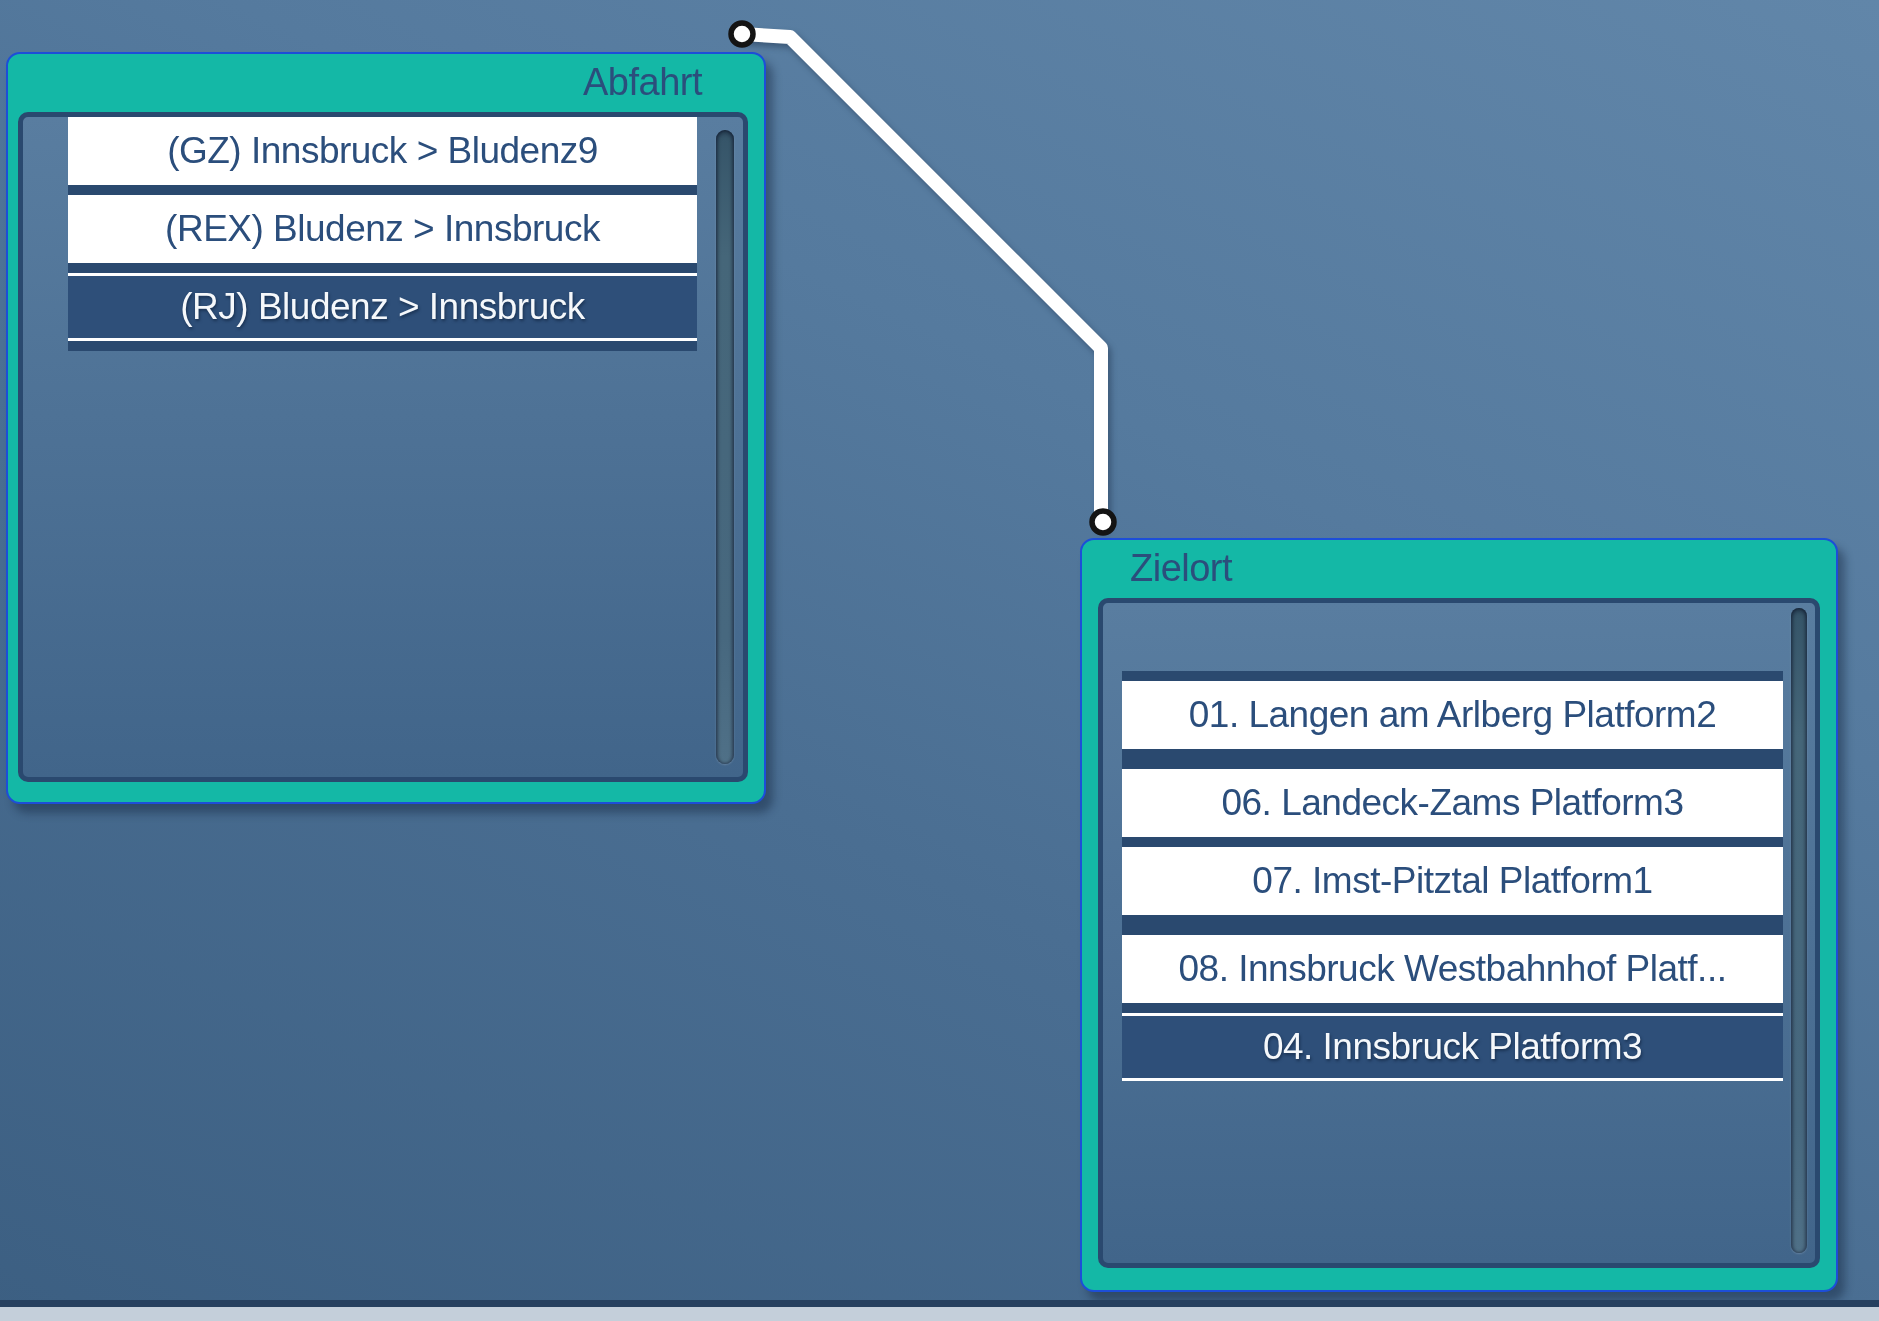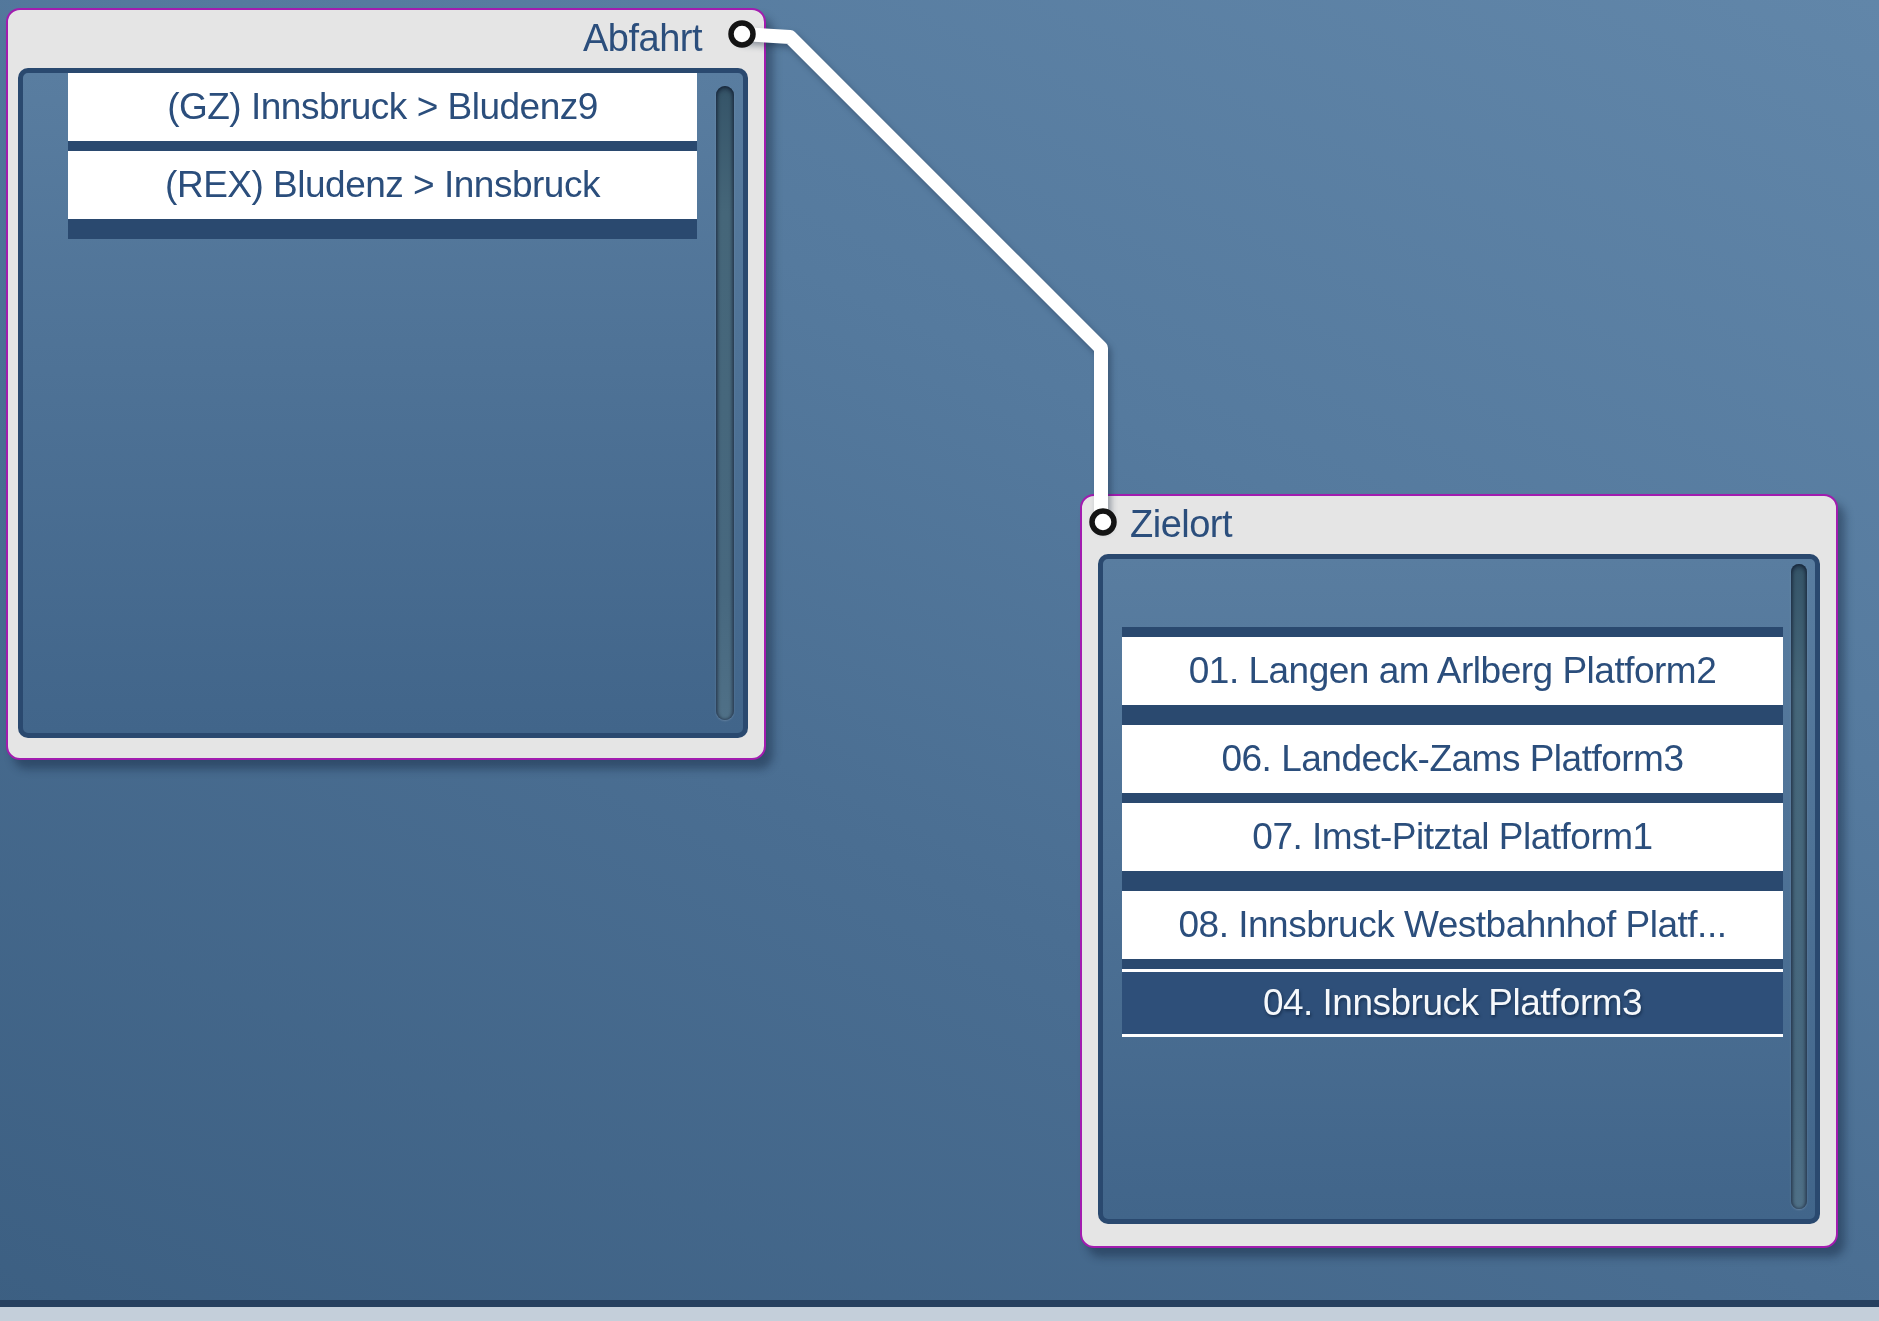--- a/index.html
+++ b/index.html
@@ -11,25 +11,26 @@
     font-family: "Liberation Sans", "DejaVu Sans", sans-serif;
   }
   body {
     position: relative;
     background: linear-gradient(205deg, #6186a9 0%, #557a9e 35%, #4a6e92 60%, #3c5f82 100%);
   }
 
   
   .panel {
     position: absolute;
-    background: #e5e5e5;
-    border: 2px solid #a21caf;
+    background: #14b8a6;
+    border: 2px solid #1d4ed8;
     border-radius: 14px;
     box-shadow: 7px 9px 9px rgba(16, 33, 58, 0.42);
     z-index: 1;
+    margin-top: 44px;
   }
   .panel-header {
     position: absolute;
     left: 0; right: 0; top: 0;
     height: 56px;
     display: flex;
     align-items: center;
     color: #2b4e7c;
     font-size: 38px;
     letter-spacing: -0.5px;
@@ -132,20 +133,23 @@
   </div>
   <div class="list">
     <div class="row">
       <span>(GZ) Innsbruck &gt; Bludenz9</span>
     </div>
     <div class="divider"></div>
     <div class="row">
       <span>(REX) Bludenz &gt; Innsbruck</span>
     </div>
     <div class="divider"></div>
+    <div class="row selected">
+      <span>(RJ) Bludenz &gt; Innsbruck</span>
+    </div>
     <div class="divider"></div>
     <div class="scrollbar"></div>
   </div>
 </div>
 
 <div class="panel" id="panel-zielort" style="left:1080px; top:494px; width:754px; height:750px;">
   <div class="panel-header align-left">
     <span class="panel-title">Zielort</span>
   </div>
   <div class="list">

